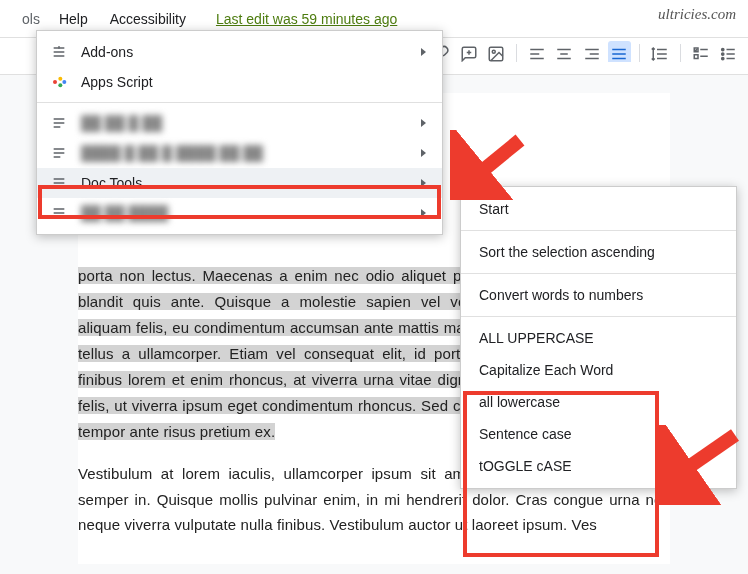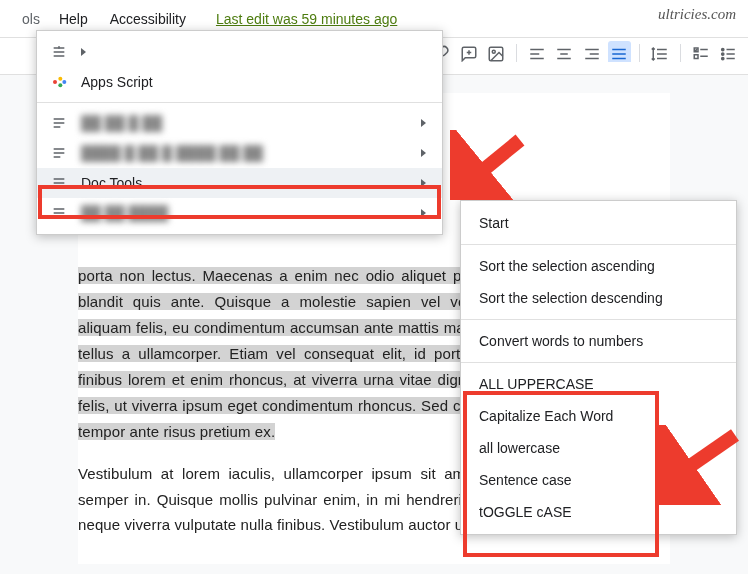--- a/index.html
+++ b/index.html
@@ -116,21 +116,21 @@
     font-weight:bold;
   }
   .red-box {
     position:absolute;
     border: 4px solid #ed3b2d;
     pointer-events:none;
     z-index:50;
   }
   .submenu {
     position:absolute;
-    top:200px;
+    top:186px;
     left:460px;
     width:277px;
     background:#fff;
     box-shadow: 0 2px 10px rgba(0,0,0,.25);
     border: 1px solid #ccc;
     padding:6px 0;
     z-index:9;
   }
   .sub-item {
     padding: 8px 18px;
@@ -256,20 +256,21 @@
 </div>
 
 <div class="dropdown">
   <div class="dd-item">
     <span class="dd-icon">
       <svg width="16" height="16" viewBox="0 0 24 24" fill="none" stroke="#5f6368" stroke-width="2">
           <path d="M4 6h16M4 12h16M4 18h16"></path>
           <path d="M12 3v4"></path>
         </svg>
     </span>
+    <span class="dd-label">Add-ons</span>
     <span class="dd-arrow"></span>
   </div>
   <div class="dd-item">
     <span class="dd-icon">
       <svg width="16" height="16" viewBox="0 0 24 24">
           <circle cx="6" cy="12" r="3" fill="#ea4335"></circle>
           <circle cx="14" cy="7" r="3" fill="#fbbc04"></circle>
           <circle cx="14" cy="17" r="3" fill="#34a853"></circle>
           <circle cx="20" cy="12" r="3" fill="#4285f4"></circle>
         </svg>
@@ -312,21 +313,20 @@
     </span>
     <span class="dd-label blur-text">██ ██ ████</span>
     <span class="dd-arrow"></span>
   </div>
 </div>
 
 <div class="submenu">
   <div class="sub-item">Start</div>
   <div class="sub-sep"></div>
   <div class="sub-item">Sort the selection ascending</div>
-  <div class="sub-item">Sort the selection descending</div>
   <div class="sub-sep"></div>
   <div class="sub-item">Convert words to numbers</div>
   <div class="sub-sep"></div>
   <div class="sub-item">ALL UPPERCASE</div>
   <div class="sub-item">Capitalize Each Word</div>
   <div class="sub-item">all lowercase</div>
   <div class="sub-item">Sentence case</div>
   <div class="sub-item">tOGGLE cASE</div>
 </div>
 

